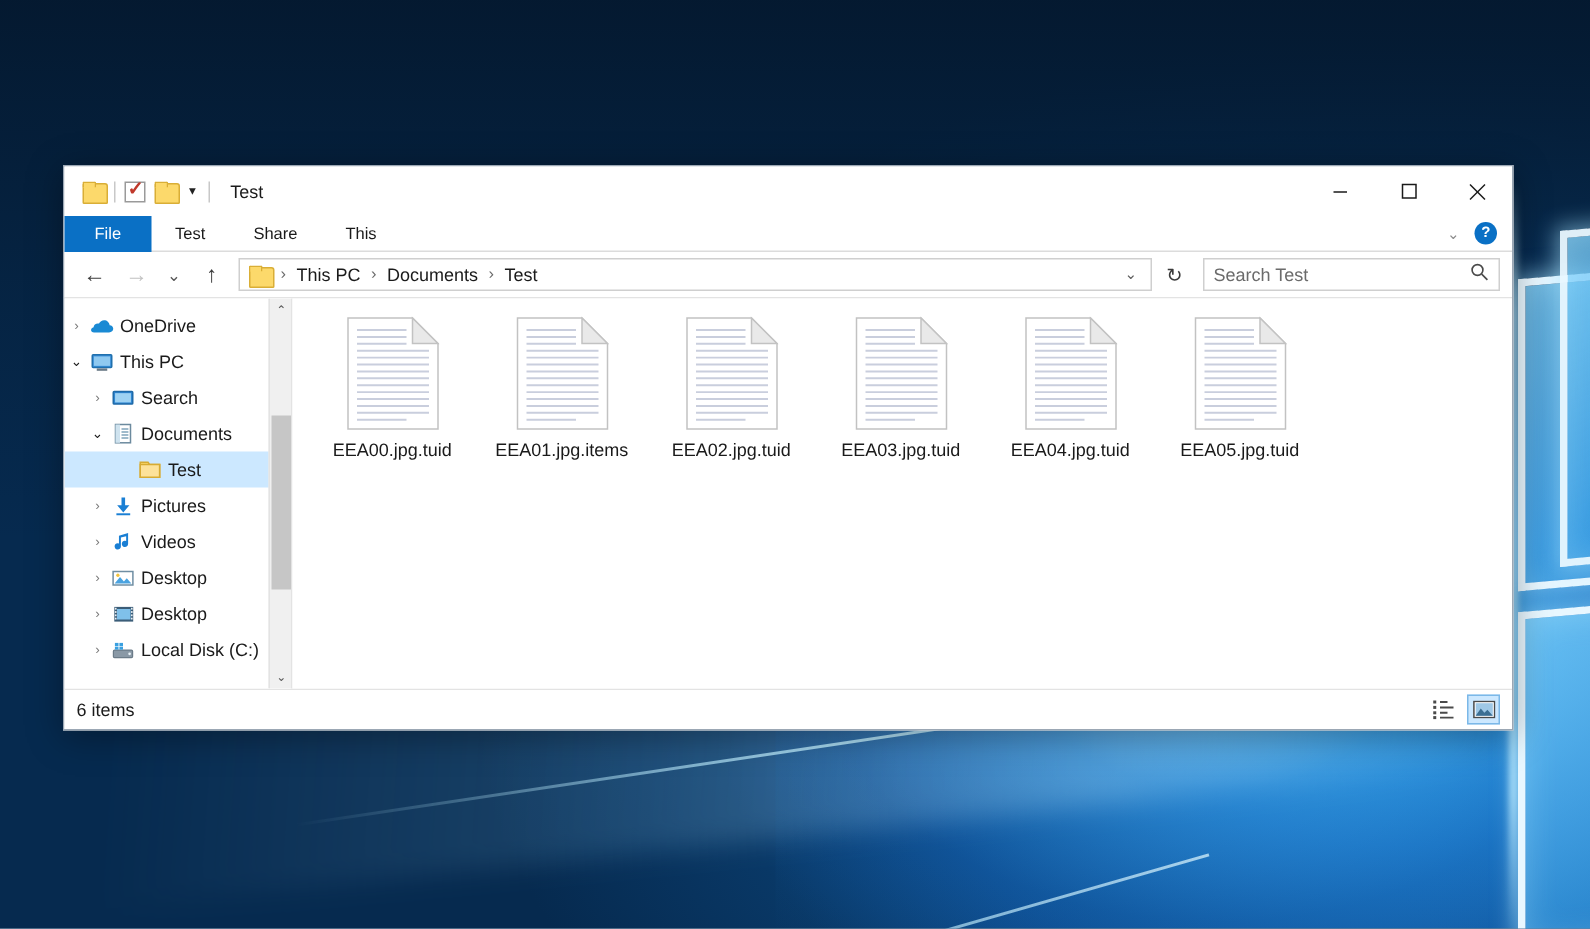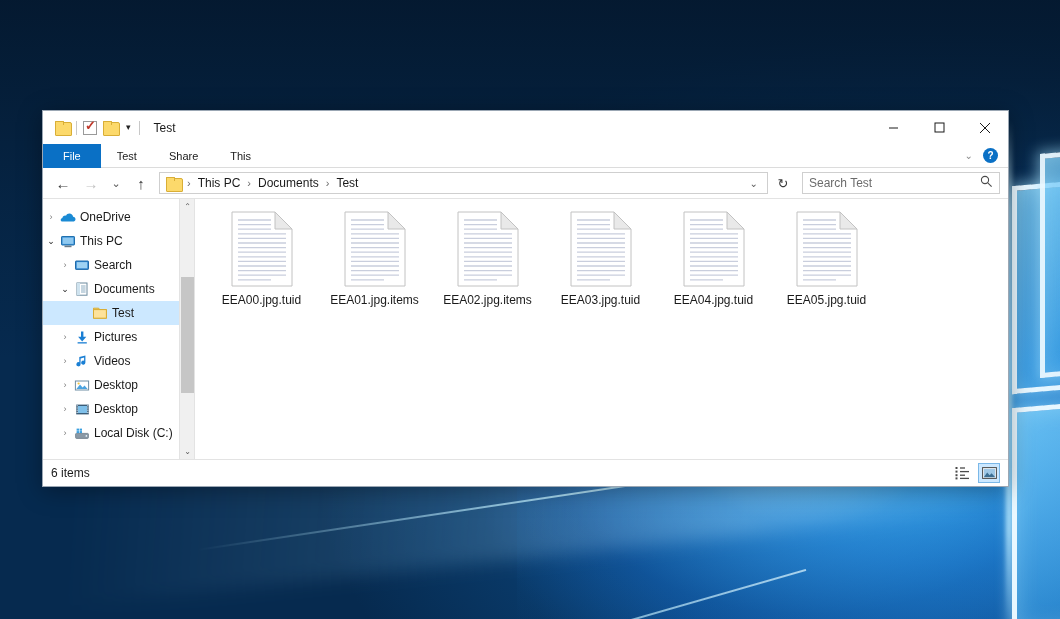--- a/index.html
+++ b/index.html
@@ -505,21 +505,21 @@
                   <line x1="7" y1="41.2" x2="55" y2="41.2"></line>
                 <line x1="7" y1="45.8" x2="55" y2="45.8"></line>
                   <line x1="7" y1="50.4" x2="55" y2="50.4"></line>
                 <line x1="7" y1="55" x2="55" y2="55"></line>
                   <line x1="7" y1="59.6" x2="55" y2="59.6"></line>
                 <line x1="7" y1="64.2" x2="55" y2="64.2"></line>
                   <line x1="7" y1="68.8" x2="40" y2="68.8"></line>
               </g>
             </svg>
           </span>
-          <span class="name">EEA02.jpg.items</span>
+          <span class="name">EEA02.jpg.tuid</span>
         </div>
 
         <div class="tile">
           <span class="doc">
             <svg width="62" height="76" viewBox="0 0 62 76">
               <path d="M1 1h43l17 17v57H1z" fill="#ffffff" stroke="#c2c2c2" stroke-width="1"></path>
               <path d="M44 1l17 17H44z" fill="#e9e9e9" stroke="#c2c2c2" stroke-width="1"></path>
               <g stroke="#c9cedd" stroke-width="1.3">
                 <line x1="7" y1="9" x2="40" y2="9"></line>
                   <line x1="7" y1="13.6" x2="40" y2="13.6"></line>

